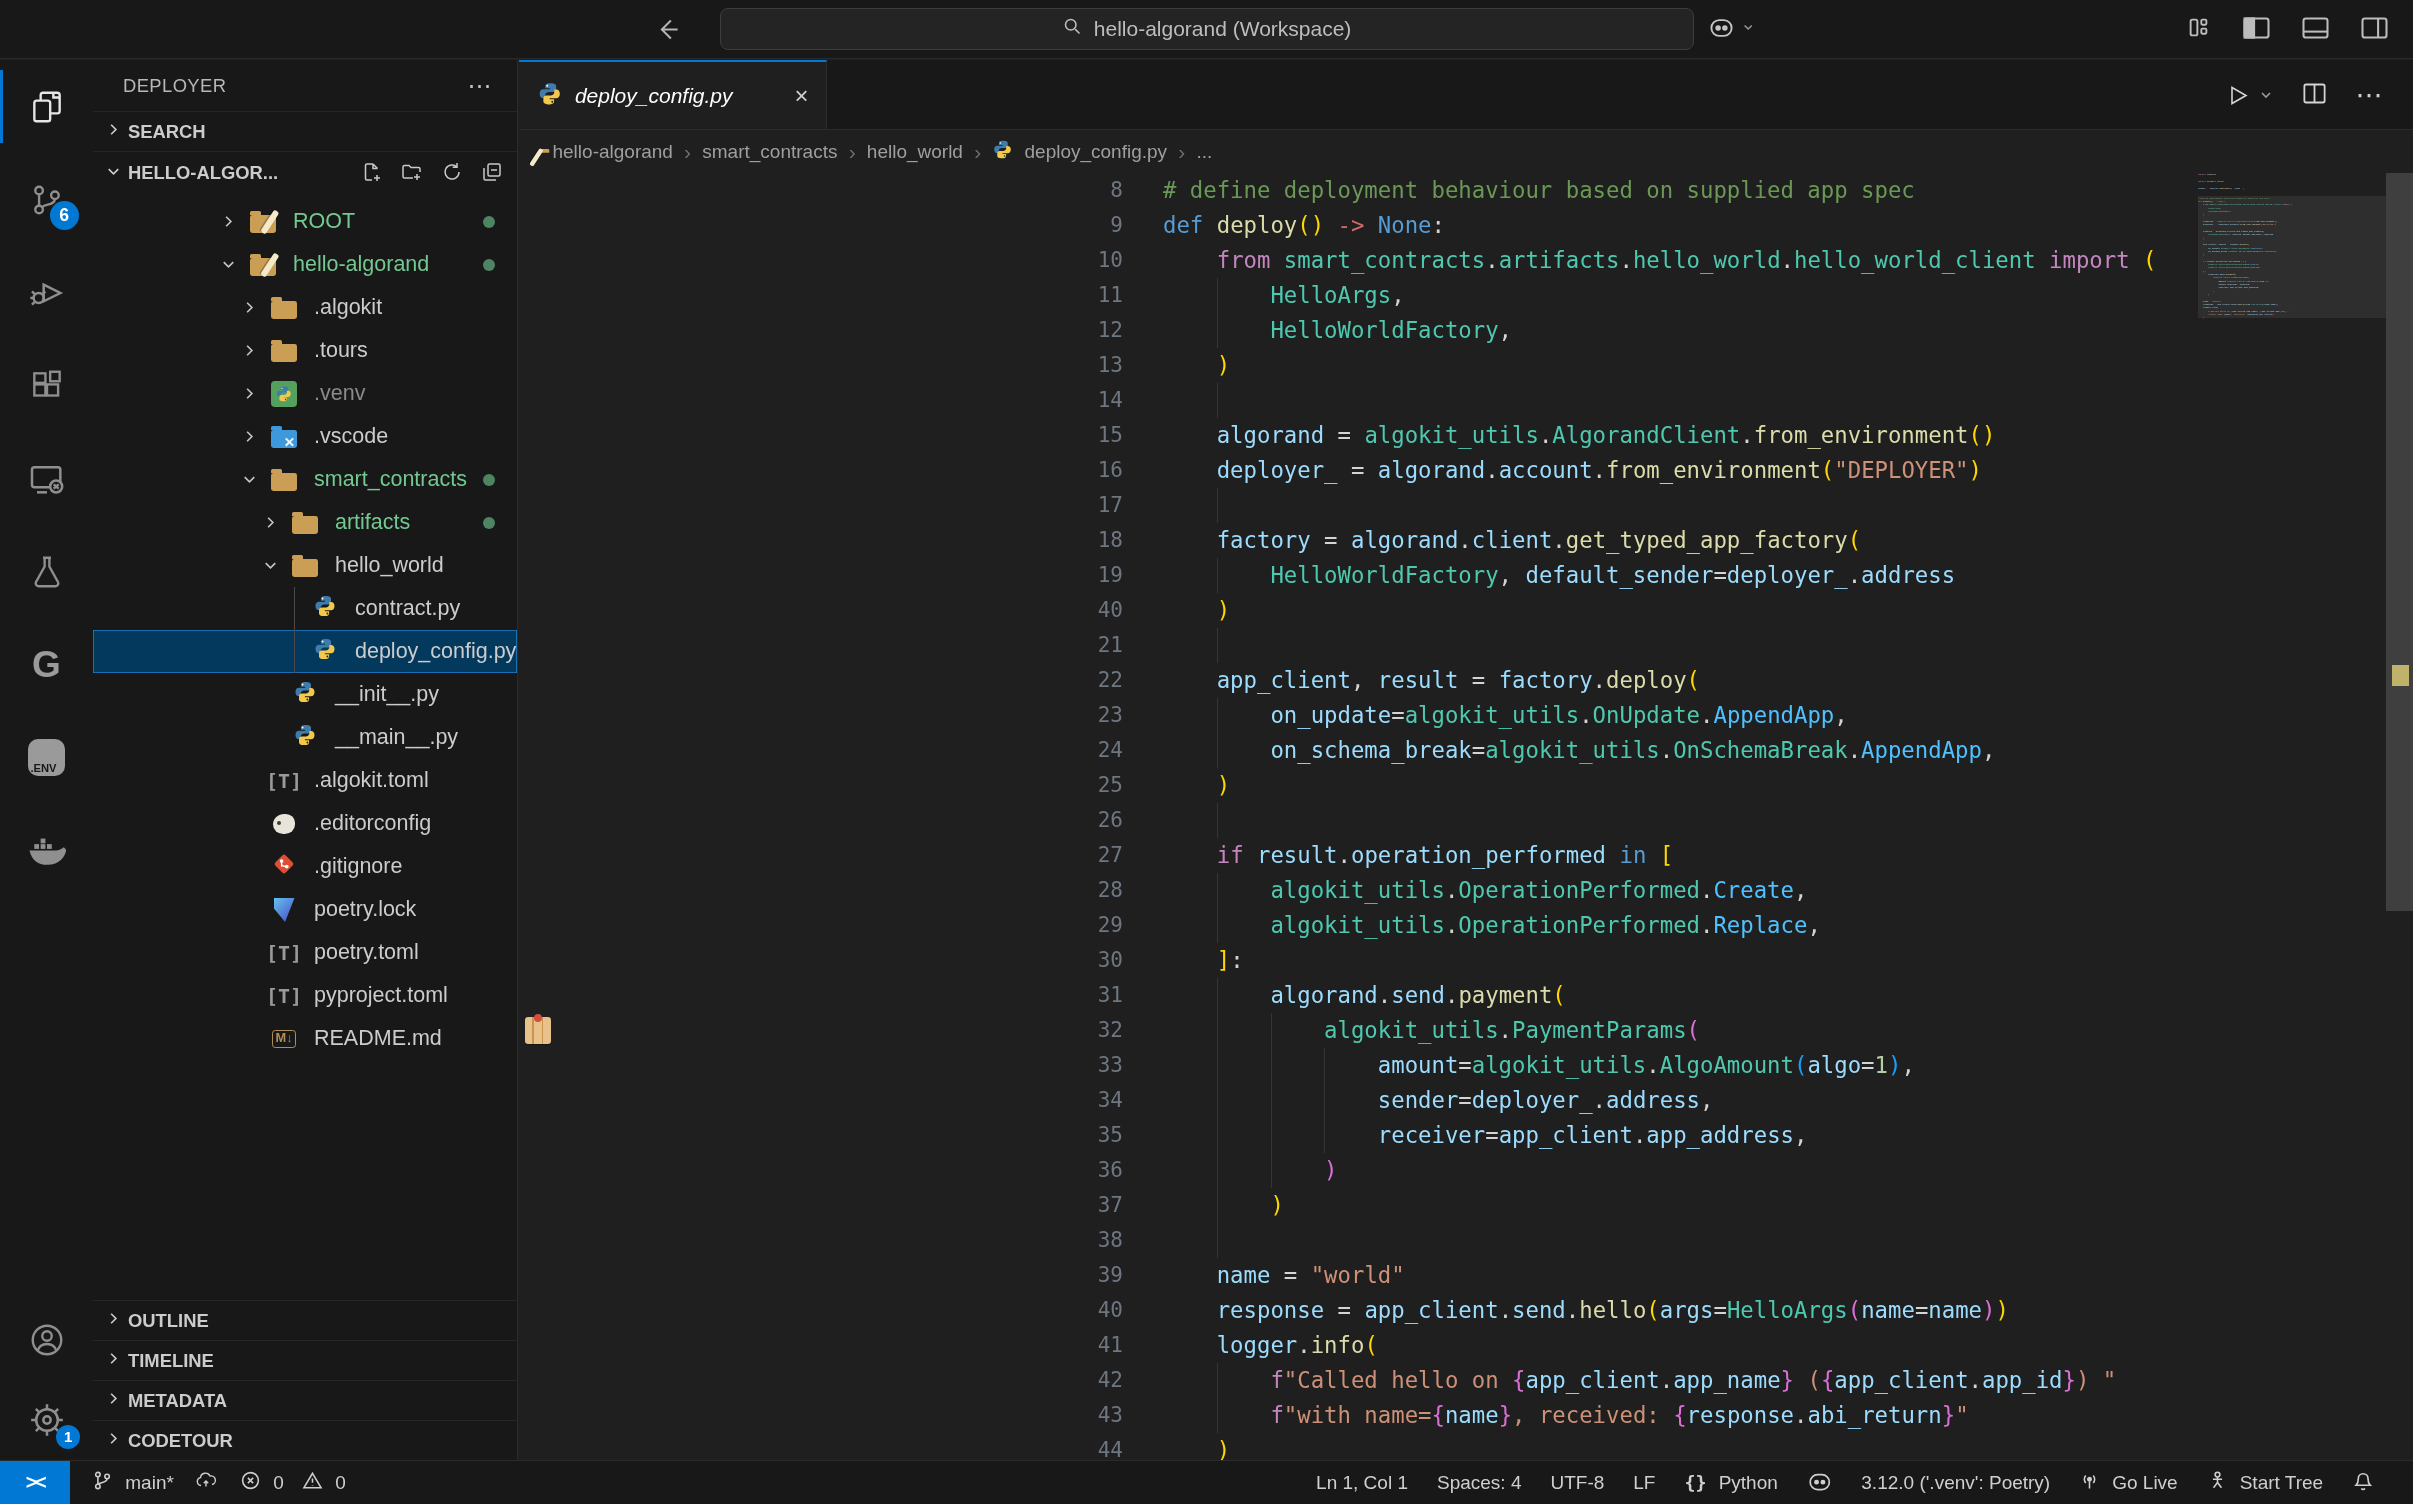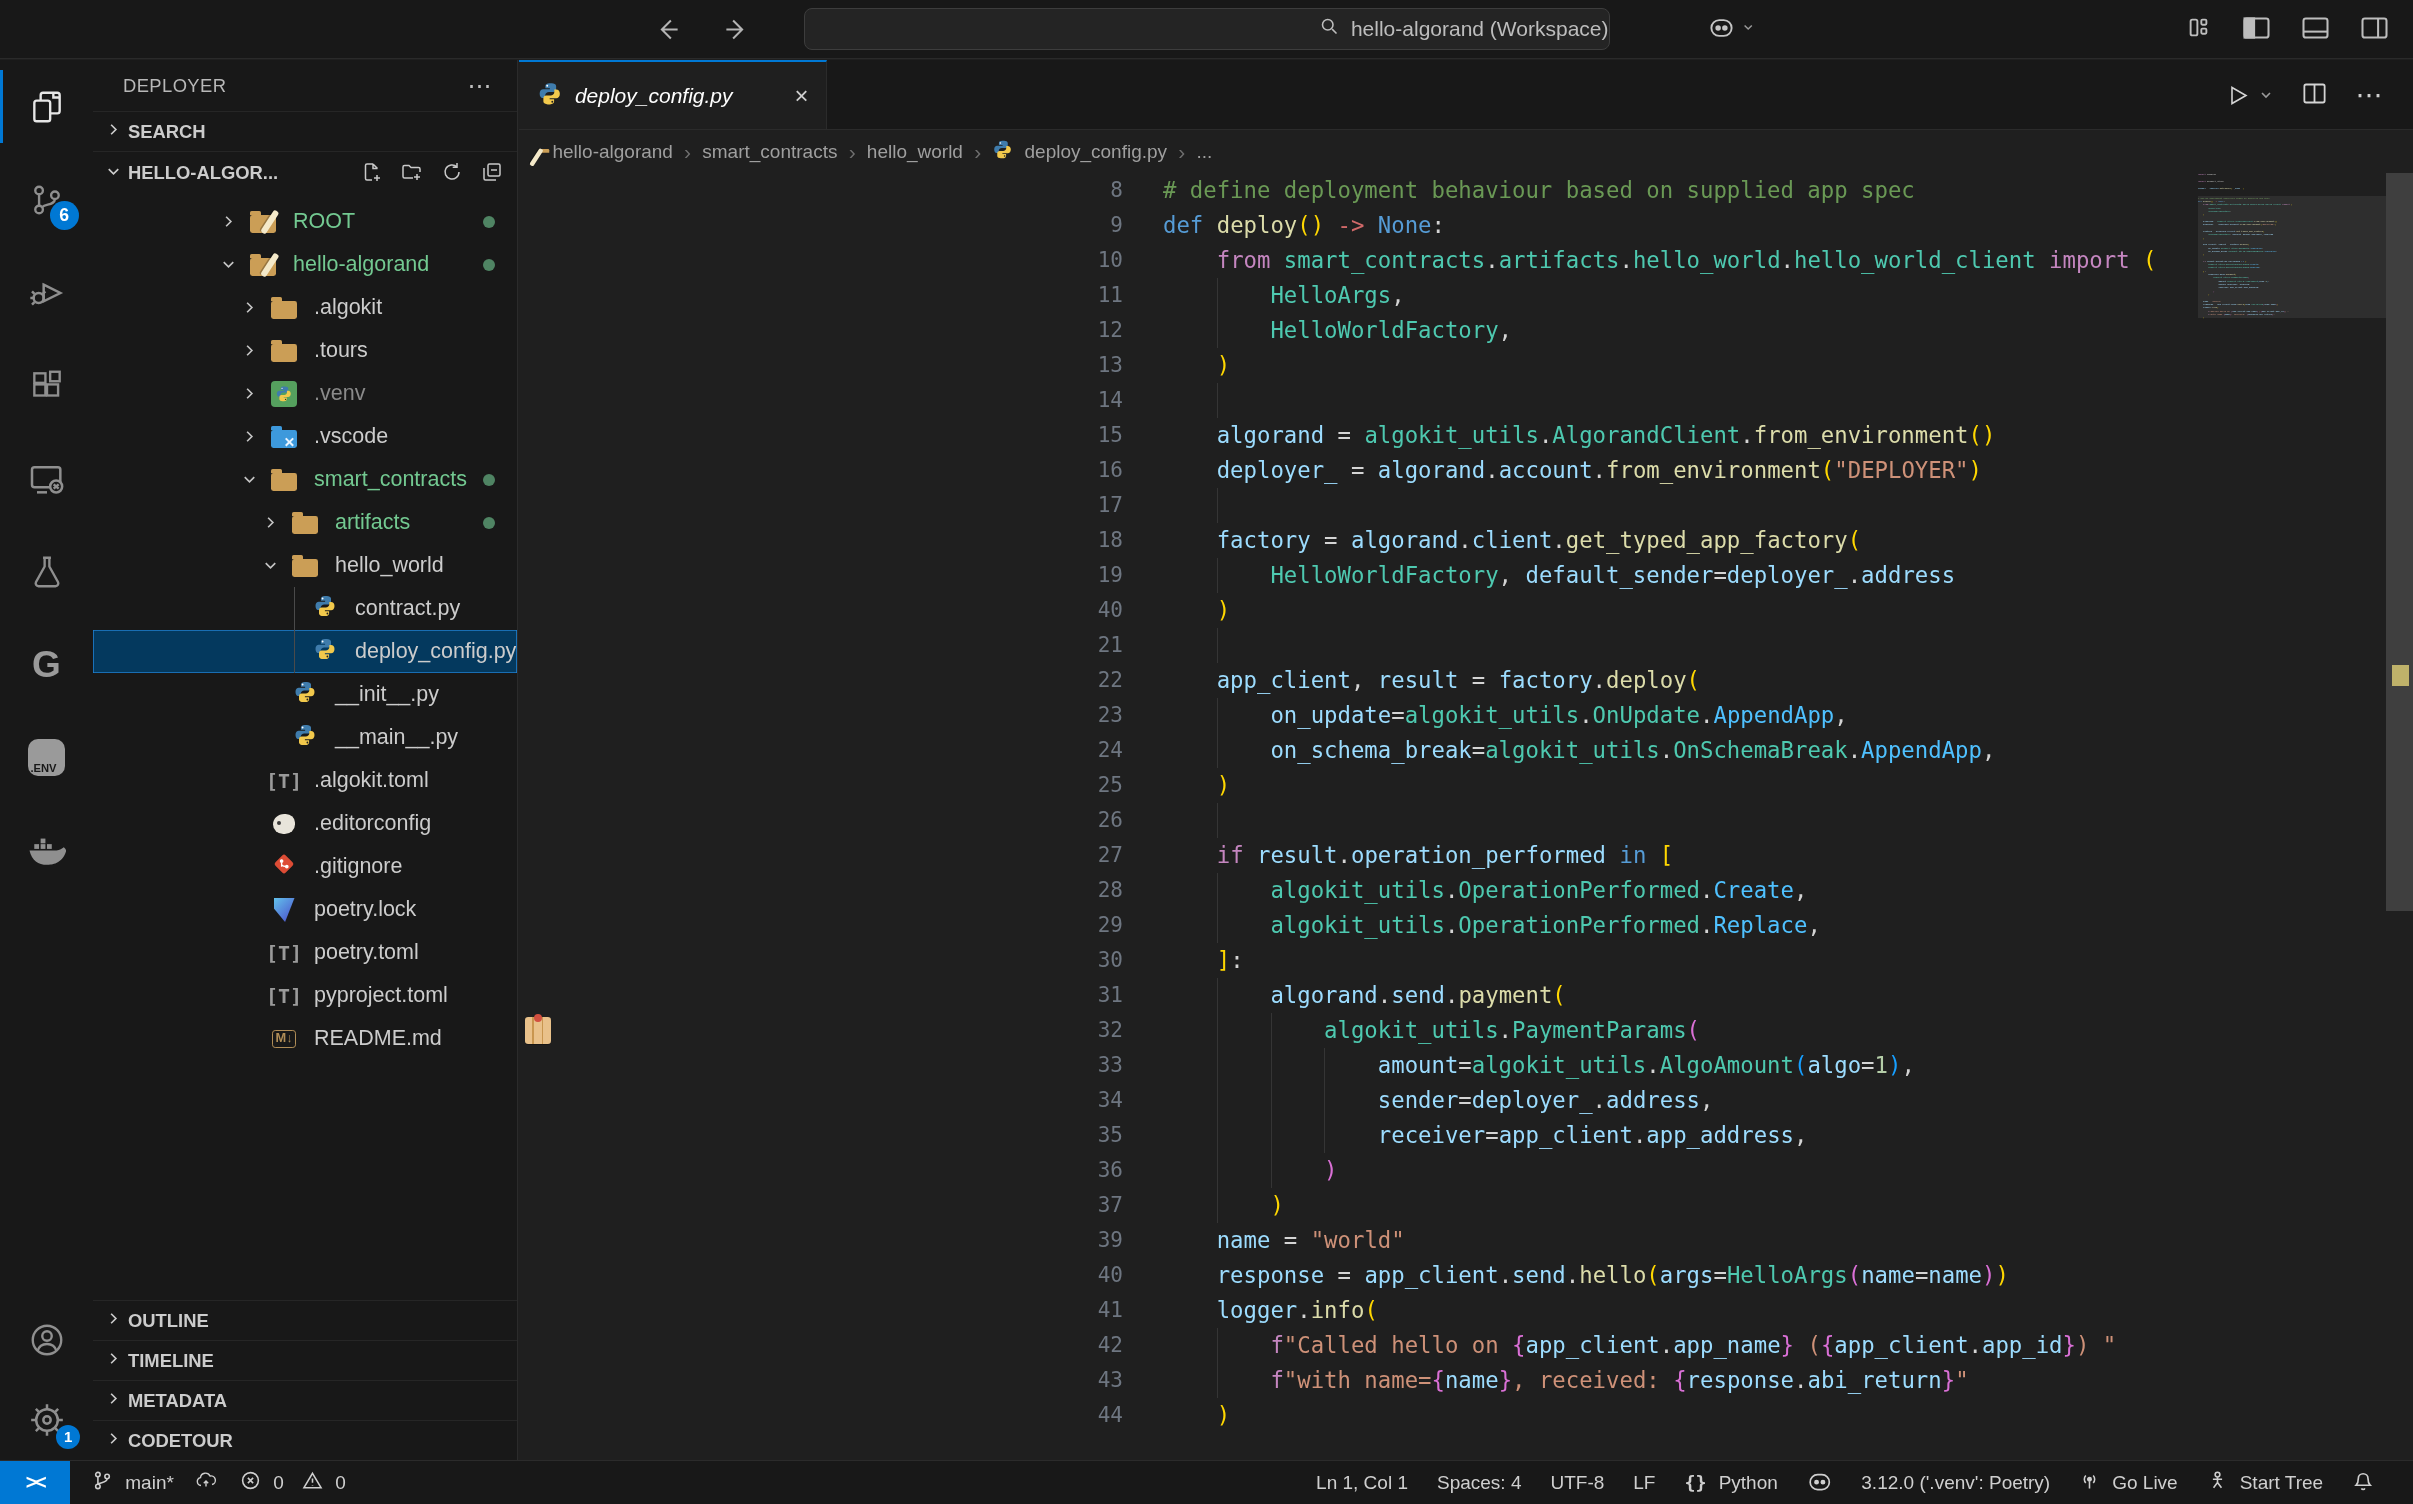--- a/index.html
+++ b/index.html
@@ -4,23 +4,23 @@
 <style>
   * { margin:0; padding:0; box-sizing:border-box; }
   html,body { width:2413px; height:1504px; background:#1f1f1f; overflow:hidden;
     font-family:"Liberation Sans",sans-serif; color:#cccccc; }
 
   
   #titlebar { position:absolute; top:0; left:0; right:0; height:59px; background:#181818;
     border-bottom:0.8px solid #2a2a2a; display:flex; align-items:center; }
   .nav-arrows { position:absolute; left:654px; display:flex; gap:42px; }
   .nav-arrows svg { display:block; }
-  #searchbox { position:absolute; left:50%; transform:translateX(-50%); width:806px; height:42px;
+  #searchbox { position:absolute; left:50%; transform:translateX(-50%); width:974px; height:42px;
     background:#242424; border:0.8px solid #3d3d3d; border-radius:8px; display:flex; align-items:center;
-    justify-content:flex-end; gap:11.2px; color:#bdbdbd; font-size:21px; }
+    justify-content:center; gap:11.2px; color:#bdbdbd; font-size:21px; }
   #copilot-tb { position:absolute; left:1708px; display:flex; align-items:center; gap:6.4px; }
   .layout-icons { position:absolute; right:24px; display:flex; gap:30px; align-items:center; }
 
   
   #activitybar { position:absolute; top:60px; left:0; width:93px; bottom:44px; background:#181818;
     display:flex; flex-direction:column; align-items:center; }
   .ab-item { width:93px; height:93px; display:flex; align-items:center; justify-content:center; position:relative; }
   .ab-item.active::before { content:""; position:absolute; left:0; top:9.6px; bottom:9.6px; width:3.2px; background:#0078d4; }
   .ab-badge { position:absolute; right:14.4px; bottom:16px; min-width:29px; height:29px; border-radius:14.4px;
     background:#0078d4; color:#fff; font-size:17.6px; font-weight:700; display:flex; align-items:center;
@@ -602,20 +602,21 @@
       <div class="code-line"><span class="ln">28</span><span class="ig" style="left:698px"></span><span class="lc"><span class="t-cls">        algokit_utils</span><span class="t-pln">.</span><span class="t-cls">OperationPerformed</span><span class="t-pln">.</span><span class="t-enum">Create</span><span class="t-pln">,</span></span></div>
       <div class="code-line"><span class="ln">29</span><span class="ig" style="left:698px"></span><span class="lc"><span class="t-cls">        algokit_utils</span><span class="t-pln">.</span><span class="t-cls">OperationPerformed</span><span class="t-pln">.</span><span class="t-enum">Replace</span><span class="t-pln">,</span></span></div>
       <div class="code-line"><span class="ln">30</span><span class="lc"><span class="t-b1">    ]</span><span class="t-pln">:</span></span></div>
       <div class="code-line"><span class="ln">31</span><span class="ig" style="left:698px"></span><span class="lc"><span class="t-var">        algorand</span><span class="t-pln">.</span><span class="t-var">send</span><span class="t-pln">.</span><span class="t-fn">payment</span><span class="t-b1">(</span></span></div>
       <div class="code-line"><span class="tour"></span><span class="ln">32</span><span class="ig" style="left:698px"></span><span class="ig" style="left:752px"></span><span class="lc"><span class="t-cls">            algokit_utils</span><span class="t-pln">.</span><span class="t-cls">PaymentParams</span><span class="t-b2">(</span></span></div>
       <div class="code-line"><span class="ln">33</span><span class="ig" style="left:698px"></span><span class="ig" style="left:752px"></span><span class="ig" style="left:805px"></span><span class="lc"><span class="t-var">                amount</span><span class="t-pln">=</span><span class="t-cls">algokit_utils</span><span class="t-pln">.</span><span class="t-cls">AlgoAmount</span><span class="t-b3">(</span><span class="t-var">algo</span><span class="t-pln">=</span><span class="t-num">1</span><span class="t-b3">)</span><span class="t-pln">,</span></span></div>
       <div class="code-line"><span class="ln">34</span><span class="ig" style="left:698px"></span><span class="ig" style="left:752px"></span><span class="ig" style="left:805px"></span><span class="lc"><span class="t-var">                sender</span><span class="t-pln">=</span><span class="t-var">deployer_</span><span class="t-pln">.</span><span class="t-var">address</span><span class="t-pln">,</span></span></div>
       <div class="code-line"><span class="ln">35</span><span class="ig" style="left:698px"></span><span class="ig" style="left:752px"></span><span class="ig" style="left:805px"></span><span class="lc"><span class="t-var">                receiver</span><span class="t-pln">=</span><span class="t-var">app_client</span><span class="t-pln">.</span><span class="t-var">app_address</span><span class="t-pln">,</span></span></div>
       <div class="code-line"><span class="ln">36</span><span class="ig" style="left:698px"></span><span class="ig" style="left:752px"></span><span class="lc"><span class="t-b2">            )</span></span></div>
       <div class="code-line"><span class="ln">37</span><span class="ig" style="left:698px"></span><span class="lc"><span class="t-b1">        )</span></span></div>
+      <div class="code-line"><span class="ln">38</span><span class="ig" style="left:698px"></span><span class="lc"></span></div>
       <div class="code-line"><span class="ln">39</span><span class="lc"><span class="t-var">    name</span><span class="t-pln"> = </span><span class="t-str">"world"</span></span></div>
       <div class="code-line"><span class="ln">40</span><span class="lc"><span class="t-var">    response</span><span class="t-pln"> = </span><span class="t-var">app_client</span><span class="t-pln">.</span><span class="t-var">send</span><span class="t-pln">.</span><span class="t-fn">hello</span><span class="t-b1">(</span><span class="t-var">args</span><span class="t-pln">=</span><span class="t-cls">HelloArgs</span><span class="t-b2">(</span><span class="t-var">name</span><span class="t-pln">=</span><span class="t-var">name</span><span class="t-b2">)</span><span class="t-b1">)</span></span></div>
       <div class="code-line"><span class="ln">41</span><span class="lc"><span class="t-var">    logger</span><span class="t-pln">.</span><span class="t-fn">info</span><span class="t-b1">(</span></span></div>
       <div class="code-line"><span class="ln">42</span><span class="ig" style="left:698px"></span><span class="lc"><span class="t-kw">        f</span><span class="t-str">"Called hello on </span><span class="t-b2">{</span><span class="t-var">app_client</span><span class="t-pln">.</span><span class="t-var">app_name</span><span class="t-b2">}</span><span class="t-str"> (</span><span class="t-b2">{</span><span class="t-var">app_client</span><span class="t-pln">.</span><span class="t-var">app_id</span><span class="t-b2">}</span><span class="t-str">) "</span></span></div>
       <div class="code-line"><span class="ln">43</span><span class="ig" style="left:698px"></span><span class="lc"><span class="t-kw">        f</span><span class="t-str">"with name=</span><span class="t-b2">{</span><span class="t-var">name</span><span class="t-b2">}</span><span class="t-str">, received: </span><span class="t-b2">{</span><span class="t-var">response</span><span class="t-pln">.</span><span class="t-var">abi_return</span><span class="t-b2">}</span><span class="t-str">"</span></span></div>
       <div class="code-line"><span class="ln">44</span><span class="lc"><span class="t-b1">    )</span></span></div>
     </div>
   <div id="minimap">
     <div id="minimap-content">
         <div class="mm-line"><span class="t-kw">import</span><span class="t-pln"> logging</span></div>

